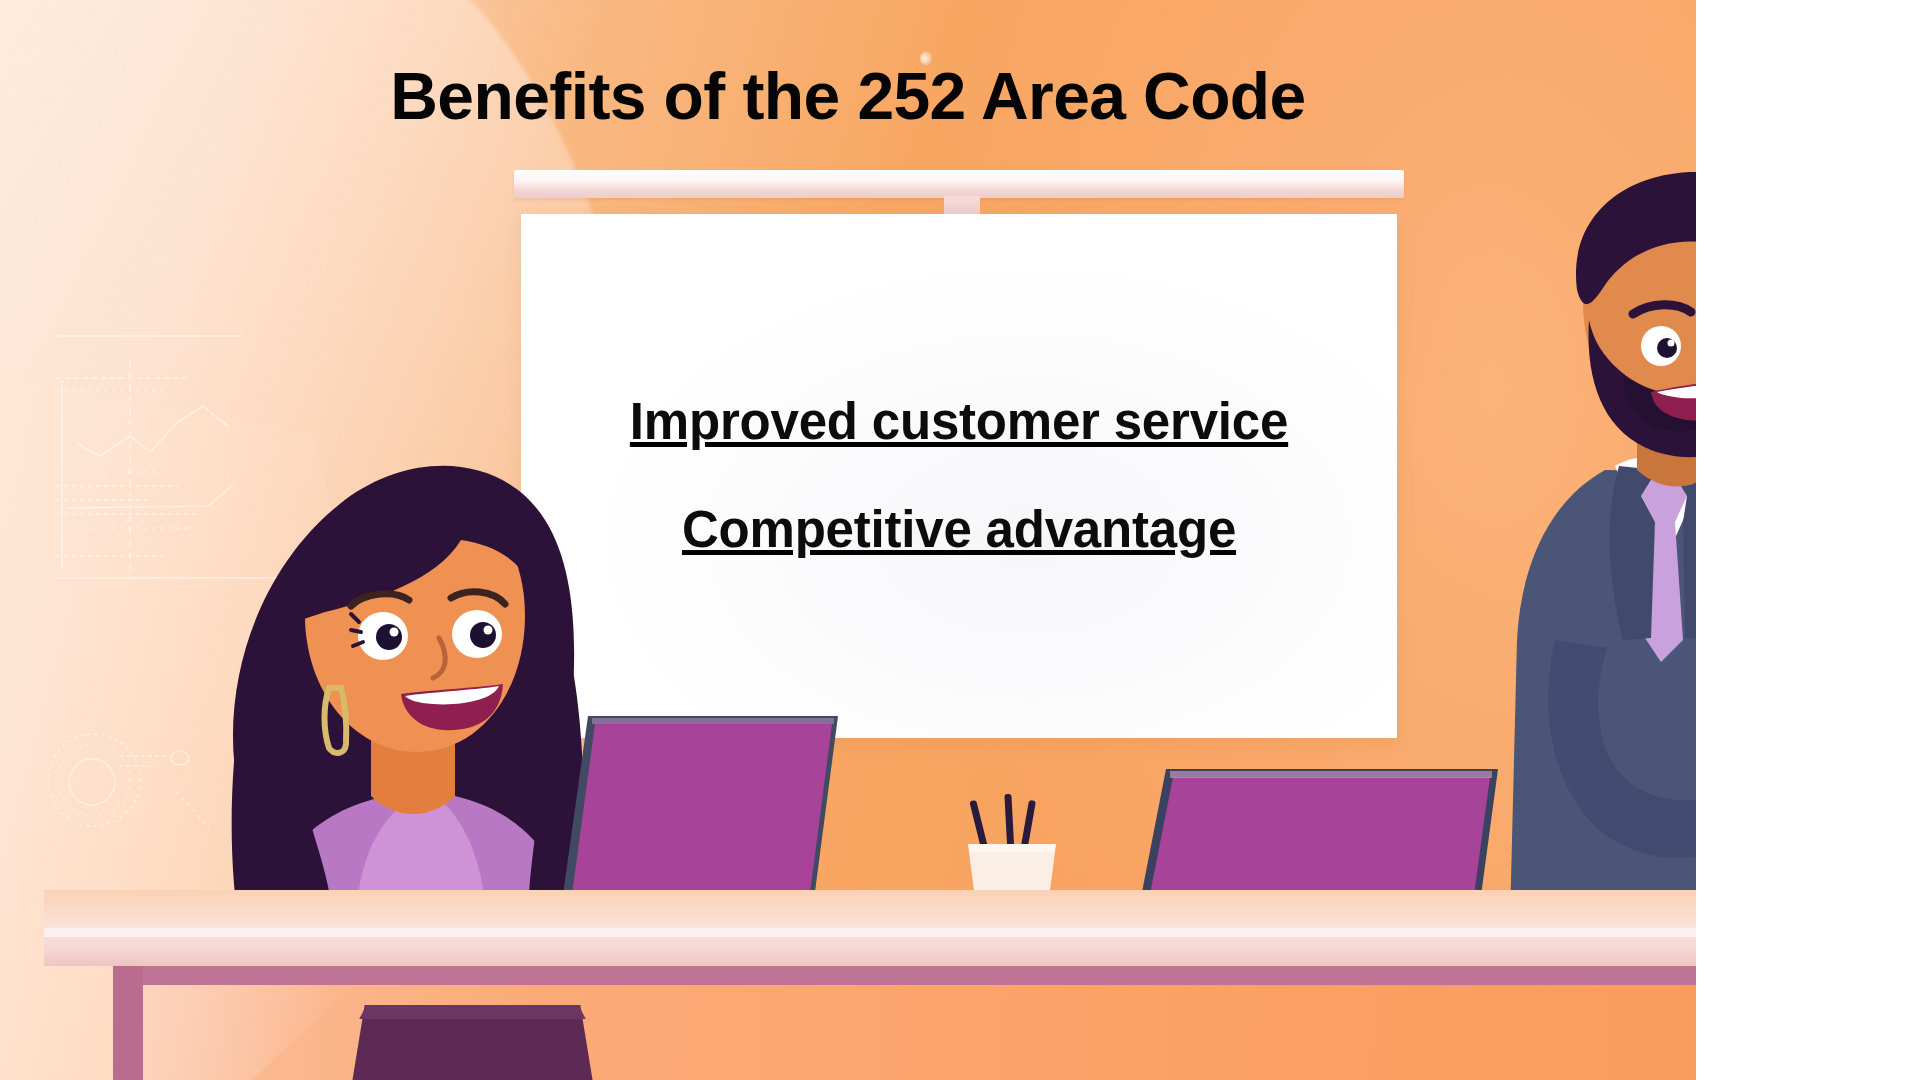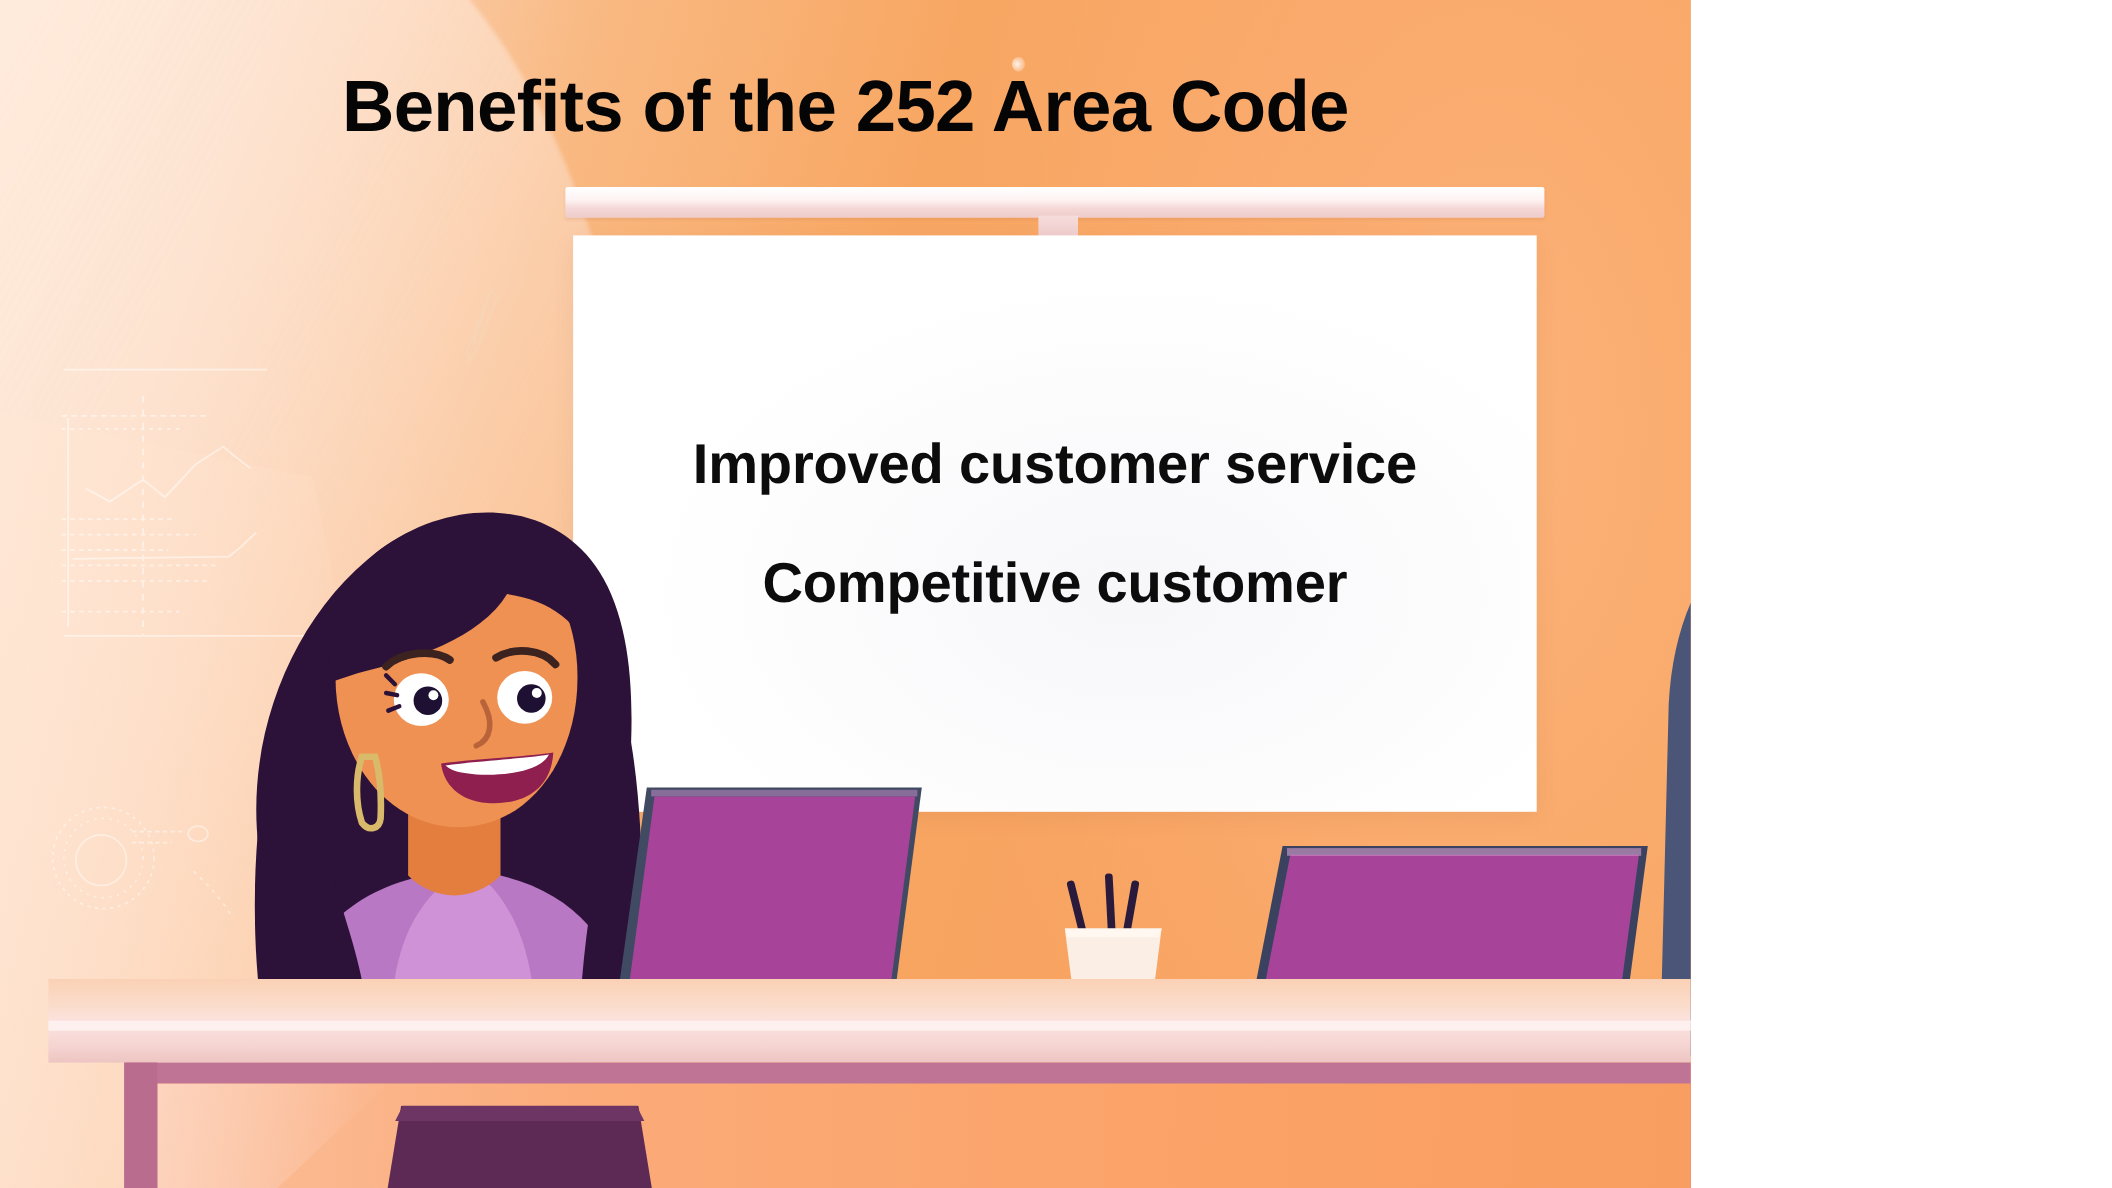--- a/index.html
+++ b/index.html
@@ -5,21 +5,21 @@
   html, body {
     margin: 0;
     padding: 0;
     background: #ffffff;
   }
   body {
     font-family: "Liberation Sans", sans-serif;
   }
   #stage {
     position: relative;
-    width: 1537px;
+    width: 1696px;
     height: 1080px;
     overflow: hidden;
     background: #f7a15c;
   }
 
   
   .bg-base {
     position: absolute;
     inset: 0;
     background: linear-gradient(105deg,
@@ -105,20 +105,21 @@
   .board-lines {
     position: absolute;
     inset: 0;
     display: flex;
     flex-direction: column;
     justify-content: center;
     align-items: center;
     gap: 54px;
     padding: 0 26px;
     box-sizing: border-box;
+    text-decoration: underline;
   }
   .board-line {
     color: #0c0c0c;
     font-size: 51px;
     font-weight: 700;
     letter-spacing: -0.2px;
     text-align: center;
     line-height: 1.05;
     white-space: nowrap;
   }
@@ -298,21 +299,21 @@
   <div class="title-speck"></div>
   <div class="title">Benefits of the 252 Area Code</div>
 
   <div class="board-rail"></div>
   <div class="board-rail-tab"></div>
 
   <div class="board">
     <div class="board-sheen"></div>
     <div class="board-lines">
       <div class="board-line">Improved customer service</div>
-      <div class="board-line">Competitive customer</div>
+      <div class="board-line">Competitive advantage</div>
     </div>
   </div>
 
   <div class="woman">
     <svg viewBox="0 0 420 500" width="420" height="500">
 
       <path d="M30 330 C 18 230 60 120 140 60 C 210 8 300 16 340 80 C 378 140 372 240 360 330 C 352 400 340 450 330 500 L 40 500 C 26 440 34 380 30 330 Z" fill="#2c1238"></path>
 
       <path d="M56 500 C 60 420 110 370 182 356 L 250 356 C 318 372 362 420 368 500 Z" fill="#b978c4"></path>
       <path d="M150 500 C 150 430 168 388 200 362 L 238 362 C 268 392 282 440 282 500 Z" fill="#cf92d6"></path>

